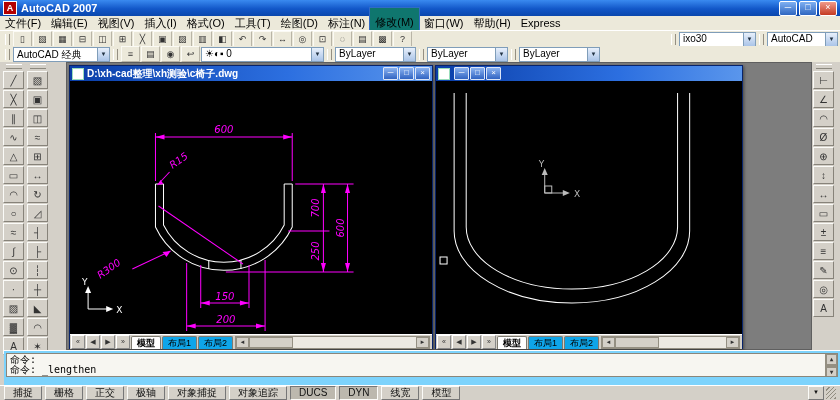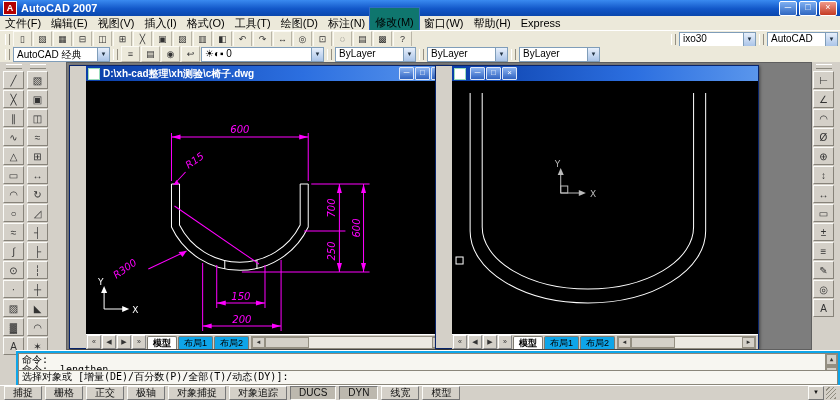--- a/index.html
+++ b/index.html
@@ -25,39 +25,39 @@
   .combo .arrow{margin-left:auto;width:11px;height:13px;background:linear-gradient(180deg,#e8f0fb,#aac4e8);border-left:1px solid #7f9db9;font-size:6px;display:flex;align-items:center;justify-content:center;color:#234;flex:none;}
   .pushright{margin-left:auto;display:flex;align-items:center;}
   
   .main{position:absolute;top:62px;left:0;right:0;height:288px;background:#d4d0c8;}
   .mdi{position:absolute;left:66px;top:0;bottom:0;width:744px;background:#7d7d7d;border:1px solid #5f5f5f;}
   .vstrip{position:absolute;top:1px;display:flex;flex-direction:column;align-items:center;}
   .vs1{left:3px;} .vs2{left:27px;} .vs3{right:6px;}
   .vgrip{width:16px;height:3px;border-top:1px solid #fff;border-bottom:1px solid #8d8a80;margin:1px 0 2px;}
   .vbtn{width:19px;height:16px;display:flex;align-items:center;justify-content:center;font-size:10px;color:#333;background:#d4d0c8;border:1px solid;border-color:#fbfbf8 #87837a #87837a #fbfbf8;margin-bottom:1px;cursor:pointer;}
   
-  .cwin{position:absolute;top:2px;border:1px solid #08246b;background:#d4d0c8;box-shadow:1px 1px 3px rgba(0,0,0,.45);padding-left:16px;}
+  .cwin{position:absolute;top:2px;border:1px solid #08246b;background:#d4d0c8;box-shadow:1px 1px 3px rgba(0,0,0,.45);}
   .cwin1{left:2px;width:362px;height:282px;}
   .cwin2{left:368px;width:306px;height:282px;}
   .ctitle{height:15px;background:linear-gradient(90deg,#0a3ea8,#2c6fe0 60%,#5a96ec);display:flex;align-items:center;color:#fff;font-size:10px;padding:0 2px;white-space:nowrap;overflow:hidden;}
   .cicon{width:10px;height:10px;background:#fff;border:1px solid #9db;margin-right:3px;flex:none;}
   .ctext{flex:1;overflow:hidden;text-overflow:ellipsis;font-weight:bold;}
   .cbtn{width:13px;height:11px;margin-left:1px;background:linear-gradient(180deg,#8ab2f0,#3164c2);border:1px solid #dce6f8;color:#fff;font-size:8px;line-height:9px;text-align:center;border-radius:1px;flex:none;cursor:pointer;}
   .canvas{position:relative;background:#000;height:calc(100% - 29px);overflow:hidden;}
   .canvas svg{display:block;}
   .tabrow{height:14px;background:#d4d0c8;display:flex;align-items:center;font-size:9px;border-top:1px solid #fff;padding:0 1px;}
   .tnav{width:12px;height:12px;font-size:7px;text-align:center;line-height:12px;color:#333;background:#d4d0c8;border:1px solid;border-color:#fff #888 #888 #fff;margin-right:1px;cursor:pointer;flex:none;}
   .tab{padding:0 5px;height:12px;line-height:12px;background:#0ea5e9;border:1px solid #7d7a70;border-bottom:none;margin-right:1px;border-radius:2px 2px 0 0;cursor:pointer;flex:none;white-space:nowrap;}
   .tab.active{background:#fff;font-weight:bold;}
   .hscroll{flex:1;height:11px;margin:0 1px;display:flex;align-items:stretch;background:#ece9e2;border:1px solid #948f82;}
   .sarr{width:11px;background:#d4d0c8;border:1px solid #948f82;font-size:6px;line-height:9px;text-align:center;color:#333;cursor:pointer;flex:none;}
   .thumb{width:42px;background:#d4d0c8;border:1px solid #948f82;cursor:pointer;flex:none;}
   .strack{flex:1;}
   
-  .cmd{position:absolute;top:350px;left:16px;right:0;height:36px;background:#0ea5e9;border-top:1px solid #fff;}
+  .cmd{position:absolute;top:350px;left:4px;right:0;height:36px;background:#7dd3fc;border-top:1px solid #fff;}
   .cmdhist{position:absolute;top:2px;left:2px;right:2px;height:21px;background:#f7f6f1;border:1px solid #8a867a;font-family:"DejaVu Sans Mono",monospace;font-size:10px;line-height:10px;color:#000;padding:1px 14px 0 3px;overflow:hidden;}
   .cmdhist .vscroll{position:absolute;right:0;top:0;bottom:0;width:11px;background:#ece9e2;border-left:1px solid #948f82;display:flex;flex-direction:column;}
   .vscroll .sarr{width:auto;height:9px;line-height:8px;}
   .vscroll .vthumb{height:6px;background:#d4d0c8;border:1px solid #948f82;}
   .cmdline{position:absolute;bottom:2px;left:2px;right:2px;height:13px;background:#f7f6f1;border:1px solid #8a867a;font-family:"DejaVu Sans Mono",monospace;font-size:10px;line-height:12px;color:#000;padding:0 3px;white-space:nowrap;overflow:hidden;}
   
   .status{position:absolute;bottom:0;left:0;right:0;height:14px;background:#d4d0c8;border-top:1px solid #fff;display:flex;align-items:center;font-size:10px;gap:3px;padding:0 4px;color:#111;}
   .coords{width:148px;white-space:nowrap;overflow:hidden;flex:none;}
   .sbbtn{padding:0 8px;height:12px;line-height:12px;border:1px solid;border-color:#fbfbf8 #777 #777 #fbfbf8;background:#d4d0c8;white-space:nowrap;cursor:pointer;flex:none;}
   .sbbtn.pressed{border-color:#777 #fbfbf8 #fbfbf8 #777;background:#bcb8ae;}
@@ -376,21 +376,20 @@
   <div class="cmd">
     <div class="cmdhist">
       <div>命令:</div>
       <div>命令: _lengthen</div>
       <div class="vscroll">
         <span class="sarr">▲</span>
         <span class="vthumb"></span>
         <span class="sarr" style="margin-top:auto">▼</span>
       </div>
     </div>
-    <div class="cmdline">选择对象或 [增量(DE)/百分数(P)/全部(T)/动态(DY)]:</div>
   </div>
 
   <div class="status">
     <span class="sbbtn">捕捉</span>
     <span class="sbbtn">栅格</span>
     <span class="sbbtn">正交</span>
     <span class="sbbtn">极轴</span>
     <span class="sbbtn">对象捕捉</span>
     <span class="sbbtn">对象追踪</span>
     <span class="sbbtn pressed">DUCS</span>

